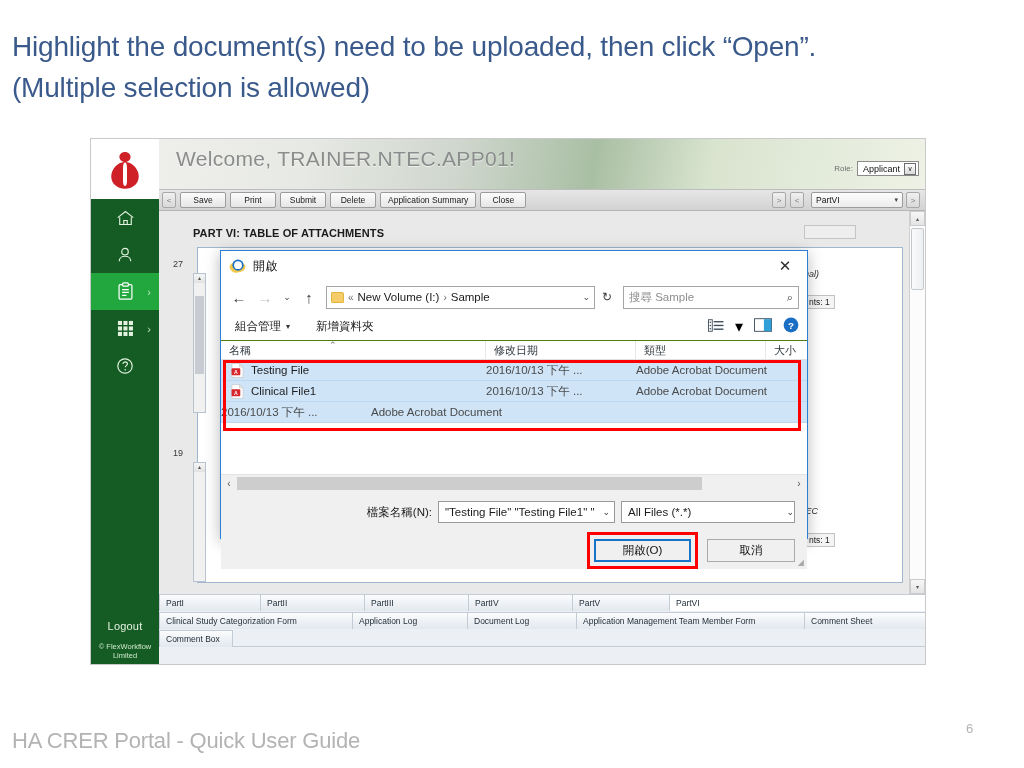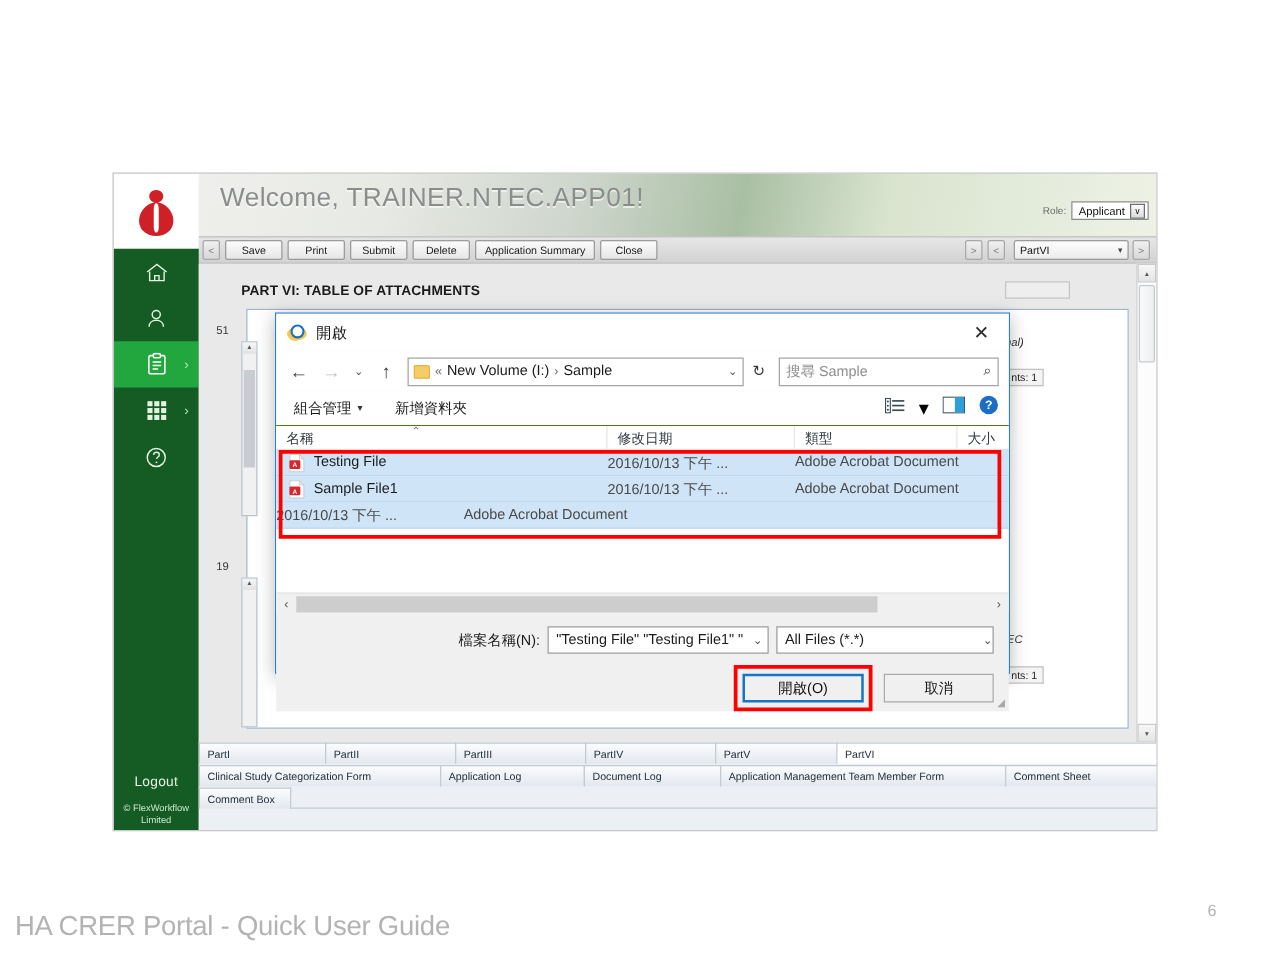--- a/index.html
+++ b/index.html
@@ -323,20 +323,22 @@
   }
 
   
   .red-arrow { position: absolute; left: 680px; top: 525px; pointer-events: none; }
 </style>
 </head>
 <body>
 
 <div class="slide">
 
+  <div class="slide-title">Highlight the document(s) need to be uploaded, then click “Open”.
+(Multiple selection is allowed)</div>
 
   <div class="shot">
 
     <div class="banner">
       <div class="banner-welcome">Welcome, TRAINER.NTEC.APP01!</div>
       <div class="role-wrap">
         <span class="role-label">Role:</span>
         <span class="role-select">
           <span>Applicant</span>
           <span class="caret-box">∨</span>
@@ -425,21 +427,21 @@
       <div class="sb-spacer"></div>
       <div class="sb-logout">Logout</div>
       <div class="sb-copy" style="white-space:pre-line">© FlexWorkflow
 Limited</div>
     </div>
 
     <div class="content">
       <div class="part-heading">PART VI: TABLE OF ATTACHMENTS</div>
       <div class="form-card"></div>
 
-      <div class="rownum" style="left:14px; top:48px;">51</div>
+      <div class="rownum" style="left:14px; top:48px;">27</div>
       <div class="rownum" style="left:14px; top:237px;">19</div>
 
       <div class="mini-scroll" style="left:34px; top:62px; height:140px;">
         <div class="ar">▴</div>
         <div class="thumb" style="top:22px; height:78px;"></div>
       </div>
       <div class="mini-scroll" style="left:34px; top:251px; height:120px;">
         <div class="ar">▴</div>
       </div>
 
@@ -582,21 +584,21 @@
           <div class="frow">
             <span class="fname">
               <span class="pdf-icon">
                 <svg width="13" height="15" viewBox="0 0 14 16">
                   <path d="M1 0.6h8.2L13 4.3V15.4H1z" fill="#ffffff" stroke="#c4c4c4" stroke-width="0.7"></path>
                   <path d="M9.2 0.6L13 4.3H9.2z" fill="#e9e9e9" stroke="#c4c4c4" stroke-width="0.6"></path>
                   <rect x="0.6" y="5.6" width="9.4" height="7.4" rx="1" fill="#d7262c"></rect>
                   <text x="5.3" y="11.6" font-size="5.6" font-family="Liberation Sans, sans-serif" fill="#fff" text-anchor="middle" font-weight="bold">A</text>
                 </svg>
               </span>
-              <span>Sample File1</span>
+              <span>Clinical File1</span>
             </span>
             <span class="fdate">2016/10/13 下午 ...</span>
             <span class="ftype">Adobe Acrobat Document</span>
           </div>
           <div class="frow">
             <span class="fdate">2016/10/13 下午 ...</span>
             <span class="ftype">Adobe Acrobat Document</span>
           </div>
         </div>
 

